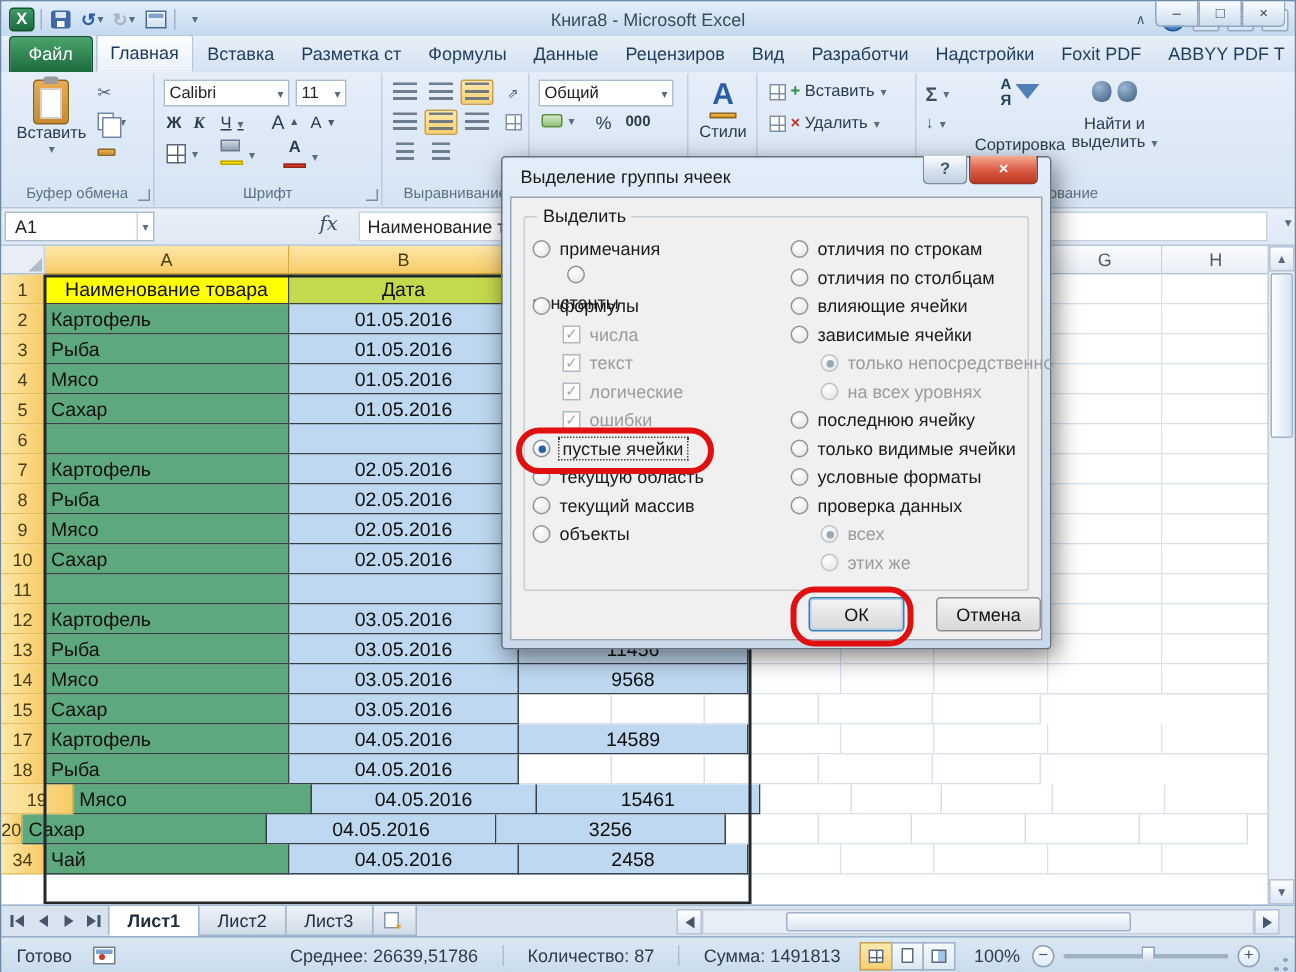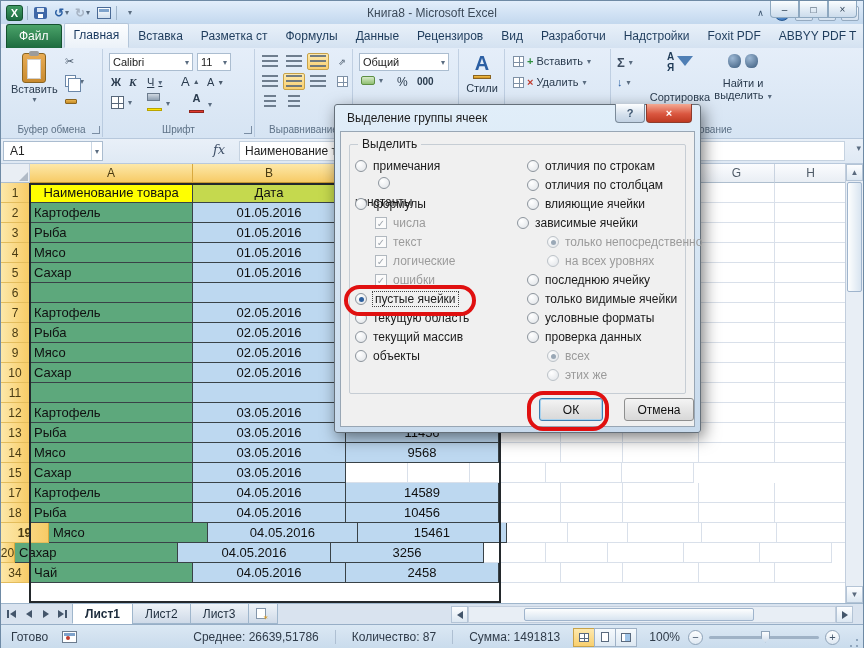--- a/index.html
+++ b/index.html
@@ -612,29 +612,28 @@
           <div class="cell c-plain" style="width: 62px;"></div>
           <div class="cell c-plain" style="width: 62px;"></div>
           <div class="cell c-plain" style="width: 76px;"></div>
           <div class="cell c-plain" style="width: 76px;"></div>
           <div class="cell c-plain" style="width: 72px;"></div>
         </div>
         <div class="row">
           <div class="rh" style="width: 29px;">18</div>
           <div class="cell c-green tbl" style="width: 163px;">Рыба</div>
           <div class="cell c-blue tbl" style="width: 153px;">04.05.2016</div>
-          <div class="cell c-blue tbl" style="width: 153px;">10456</div>
-          <div class="cell c-plain" style="width: 62px;"></div>
-          <div class="cell c-plain" style="width: 62px;"></div>
-          <div class="cell c-plain" style="width: 76px;"></div>
-          <div class="cell c-plain" style="width: 76px;"></div>
-          <div class="cell c-plain" style="width: 72px;"></div>
-        </div>
-        <div class="row">
-          <div class="rh" style="width: 49px; font-weight: bold;">19</div>
+          <div class="cell c-plain" style="width: 62px;"></div>
+          <div class="cell c-plain" style="width: 62px;"></div>
+          <div class="cell c-plain" style="width: 76px;"></div>
+          <div class="cell c-plain" style="width: 76px;"></div>
+          <div class="cell c-plain" style="width: 72px;"></div>
+        </div>
+        <div class="row">
+          <div class="rh" style="width: 49px;">19</div>
           <div class="cell c-green tbl" style="width: 163px;">Мясо</div>
           <div class="cell c-blue tbl" style="width: 153px;">04.05.2016</div>
           <div class="cell c-blue tbl" style="width: 153px;">15461</div>
           <div class="cell c-plain" style="width: 62px;"></div>
           <div class="cell c-plain" style="width: 62px;"></div>
           <div class="cell c-plain" style="width: 76px;"></div>
           <div class="cell c-plain" style="width: 76px;"></div>
           <div class="cell c-plain" style="width: 72px;"></div>
         </div>
         <div class="row">
@@ -796,21 +795,21 @@
             <span>отличия по строкам</span>
           </div>
           <div class="opt" style="left: 186px; top: 45px;">
             <span class="radio"></span>
             <span>отличия по столбцам</span>
           </div>
           <div class="opt" style="left: 186px; top: 64px;">
             <span class="radio"></span>
             <span>влияющие ячейки</span>
           </div>
-          <div class="opt" style="left: 176px; top: 83px; align-items: center;">
+          <div class="opt" style="left: 186px; top: 83px; align-items: center;">
             <span class="radio"></span>
             <span>зависимые ячейки</span>
           </div>
           <div class="opt dis" style="left: 206px; top: 102px;">
             <span class="radio on dis"></span>
             <span>только непосредственно</span>
           </div>
           <div class="opt dis" style="left: 206px; top: 121px;">
             <span class="radio dis"></span>
             <span>на всех уровнях</span>

